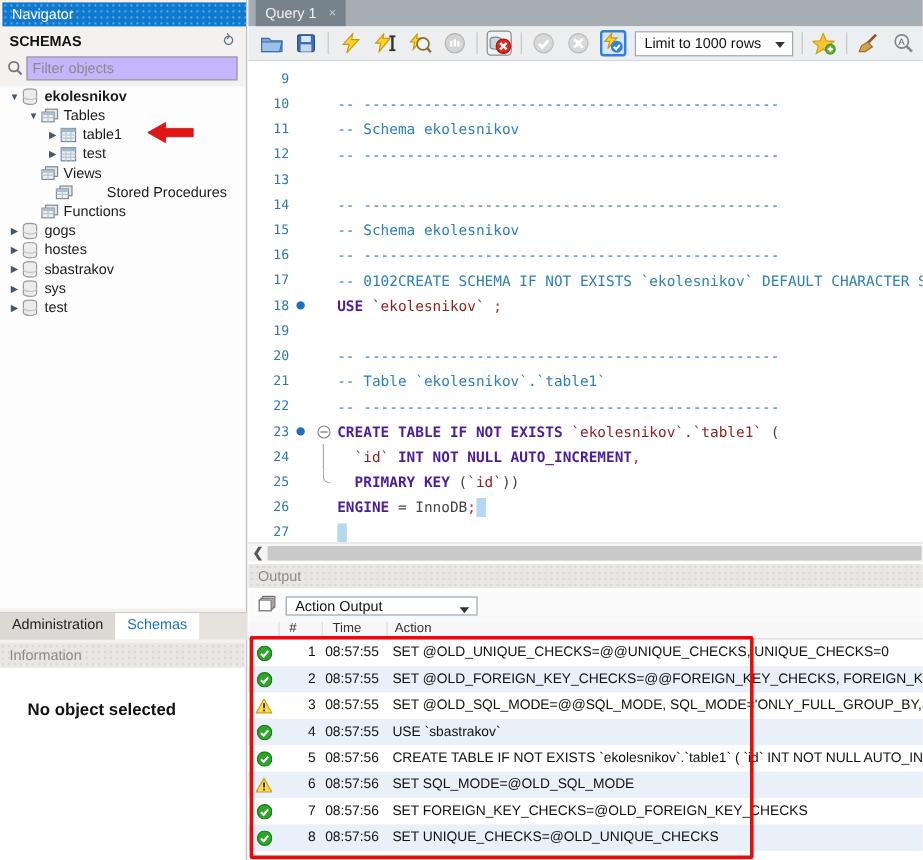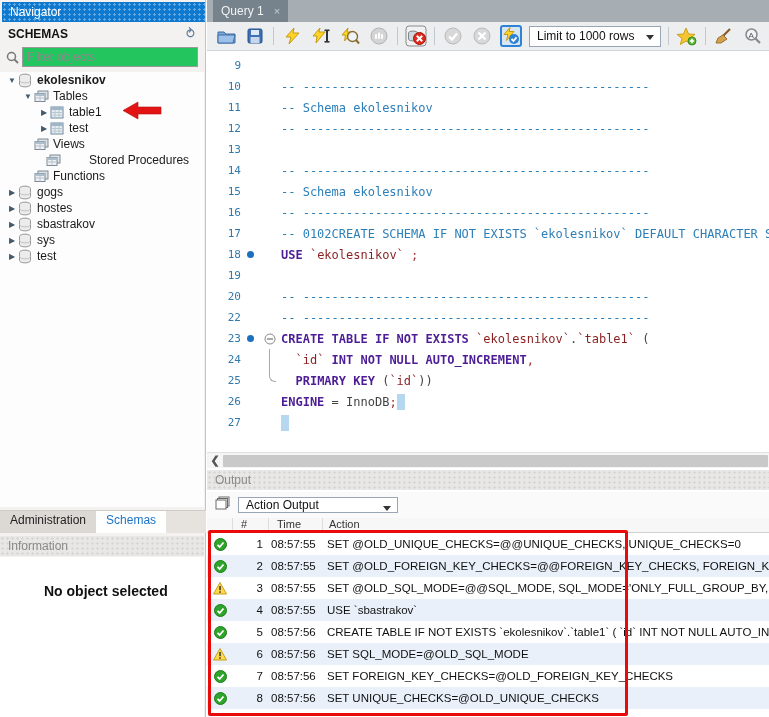--- a/index.html
+++ b/index.html
@@ -13,41 +13,41 @@
   .panel-header { height:20px; line-height:20px; padding-left:8px; font-size:12px;
     background-image:radial-gradient(rgba(255,255,255,.35) 1px, transparent 1.2px);
     background-size:5px 5px; }
   #nav-header { position:absolute; left:2px; top:2px; right:0; color:#fff; background-color:#0f79cf; }
   #schemas-bar { position:absolute; left:0; top:24px; right:0; height:22px; }
   #schemas-title { position:absolute; left:8px; top:3px; font-size:12px; font-weight:bold; color:#111; }
   #schemas-refresh { position:absolute; right:10px; top:2px; font-size:13px; color:#5b7a99; cursor:pointer; }
   #filter-row { position:absolute; left:0; top:46px; right:0; height:24px; }
   #filter-icon { position:absolute; left:6px; top:4px; }
   #filter-input { position:absolute; left:22px; top:1px; width:176px; height:20px;
-    border:1px solid #9a9a9a; background:#22c55e; font-size:12px; padding:0 4px; color:#333; }
+    border:1px solid #9a9a9a; background:#c4b5fd; font-size:12px; padding:0 4px; color:#333; }
   #filter-input::placeholder { color:#8a8a8a; }
 
   #tree { position:absolute; left:0; top:72px; right:1px; height:435px; background:#fdfdfd; }
   .tree-row { position:relative; height:16px; display:flex; align-items:center; font-size:12px; color:#1a1a1a; cursor:default; }
   .tree-arrow { width:12px; display:inline-flex; justify-content:center; font-size:8px; color:#44586b; flex:none; }
   .tree-icon { width:17px; display:inline-flex; flex:none; }
   .tree-label { white-space:nowrap; padding-left:2px; }
   .tree-label.bold { font-weight:bold;text-align:center; }
 
   #red-arrow { position:absolute; left:123px; top:101px; z-index:30; }
 
   #left-tabs { position:absolute; left:0; top:510px; width:206px; height:23px;
     background:#e6e3de; border-top:1px solid #cfccc7; display:flex; align-items:stretch; }
   .left-tab { padding:2px 10px 0 10px; font-size:12px; }
   .left-tab.inactive { color:#222; background:#dcd9d4; }
   .left-tab.active { color:#1973c8; background:#ffffff; }
   #info-header { position:absolute; left:0; top:536px; right:1px; color:#8a8a8a; background-color:#e8e7e5;
     background-image:radial-gradient(rgba(0,0,0,.07) 1px, transparent 1.2px); background-size:5px 5px; }
   #info-body { position:absolute; left:0; top:557px; right:1px; bottom:0; background:#fff; }
-  #no-object { position:absolute; left:44px; top:26px; font-size:14px; font-weight:bold; color:#111; }
+  #no-object { position:absolute; left:23px; top:26px; font-size:14px; font-weight:bold; color:#111; }
 
   
   #main { position:absolute; left:207px; top:0; right:0; bottom:0; }
   #tab-strip { position:absolute; left:0; top:0; right:0; height:22px; background:#a6adb3; }
   #query-tab { position:absolute; left:6px; top:0; height:22px; min-width:74px; background:#76828c;
     color:#f2f2f2; font-size:12px; display:flex; align-items:center; padding:0 8px; gap:10px; }
   #query-tab .close { color:#c9ced3; font-size:11px; }
 
   #toolbar { position:absolute; left:0; top:22px; right:0; height:29px; background:#eceef0;
     border-bottom:1px solid #d2d6d9; display:flex; align-items:center; padding-left:8px; gap:7px; }
@@ -409,20 +409,21 @@
         <div class="ed-line"><span class="ed-num">11</span><span class="ed-marker"></span><span class="ed-fold"></span><span class="ed-text"><span class="seg cm">-- Schema ekolesnikov</span></span></div>
         <div class="ed-line"><span class="ed-num">12</span><span class="ed-marker"></span><span class="ed-fold"></span><span class="ed-text"><span class="seg cm">-- ------------------------------------------------</span></span></div>
         <div class="ed-line"><span class="ed-num">13</span><span class="ed-marker"></span><span class="ed-fold"></span><span class="ed-text"></span></div>
         <div class="ed-line"><span class="ed-num">14</span><span class="ed-marker"></span><span class="ed-fold"></span><span class="ed-text"><span class="seg cm">-- ------------------------------------------------</span></span></div>
         <div class="ed-line"><span class="ed-num">15</span><span class="ed-marker"></span><span class="ed-fold"></span><span class="ed-text"><span class="seg cm">-- Schema ekolesnikov</span></span></div>
         <div class="ed-line"><span class="ed-num">16</span><span class="ed-marker"></span><span class="ed-fold"></span><span class="ed-text"><span class="seg cm">-- ------------------------------------------------</span></span></div>
         <div class="ed-line"><span class="ed-num">17</span><span class="ed-marker"></span><span class="ed-fold"></span><span class="ed-text"><span class="seg cm">-- 0102CREATE SCHEMA IF NOT EXISTS `ekolesnikov` DEFAULT CHARACTER SET</span></span></div>
         <div class="ed-line"><span class="ed-num">18</span><span class="ed-marker"><span class="marker-dot"></span></span><span class="ed-fold"></span><span class="ed-text"><span class="seg kw">USE </span><span class="seg id">`ekolesnikov`</span><span class="seg pl"> </span><span class="seg pu">;</span></span></div>
         <div class="ed-line"><span class="ed-num">19</span><span class="ed-marker"></span><span class="ed-fold"></span><span class="ed-text"></span></div>
         <div class="ed-line"><span class="ed-num">20</span><span class="ed-marker"></span><span class="ed-fold"></span><span class="ed-text"><span class="seg cm">-- ------------------------------------------------</span></span></div>
+        <div class="ed-line"><span class="ed-num">21</span><span class="ed-marker"></span><span class="ed-fold"></span><span class="ed-text"><span class="seg cm">-- Table `ekolesnikov`.`table1`</span></span></div>
         <div class="ed-line"><span class="ed-num">22</span><span class="ed-marker"></span><span class="ed-fold"></span><span class="ed-text"><span class="seg cm">-- ------------------------------------------------</span></span></div>
         <div class="ed-line"><span class="ed-num">23</span><span class="ed-marker"><span class="marker-dot"></span></span><span class="ed-fold"><svg width="12" height="12">
               <circle cx="6" cy="6" r="5" fill="#fff" stroke="#8a8a8a"></circle>
               <line x1="3" y1="6" x2="9" y2="6" stroke="#555"></line>
             </svg></span><span class="ed-text"><span class="seg kw">CREATE TABLE IF NOT EXISTS </span><span class="seg id">`ekolesnikov`</span><span class="seg pl">.</span><span class="seg id">`table1`</span><span class="seg pl"> (</span></span></div>
         <div class="ed-line"><span class="ed-num">24</span><span class="ed-marker"></span><span class="ed-fold"><span class="fold-line"></span></span><span class="ed-text"><span class="seg pl">  </span><span class="seg id">`id`</span><span class="seg pl"> </span><span class="seg kw">INT NOT NULL AUTO_INCREMENT</span><span class="seg pu">,</span></span></div>
         <div class="ed-line"><span class="ed-num">25</span><span class="ed-marker"></span><span class="ed-fold"><span class="fold-end"></span></span><span class="ed-text"><span class="seg pl">  </span><span class="seg kw">PRIMARY KEY</span><span class="seg pl"> (</span><span class="seg id">`id`</span><span class="seg pl">))</span></span></div>
         <div class="ed-line"><span class="ed-num">26</span><span class="ed-marker"></span><span class="ed-fold"></span><span class="ed-text"><span class="seg kw">ENGINE</span><span class="seg pl"> = InnoDB</span><span class="seg pu">;</span><span class="sel-block"></span></span></div>
         <div class="ed-line"><span class="ed-num">27</span><span class="ed-marker"></span><span class="ed-fold"></span><span class="ed-text"><span class="sel-block"></span></span></div>
       </div>

